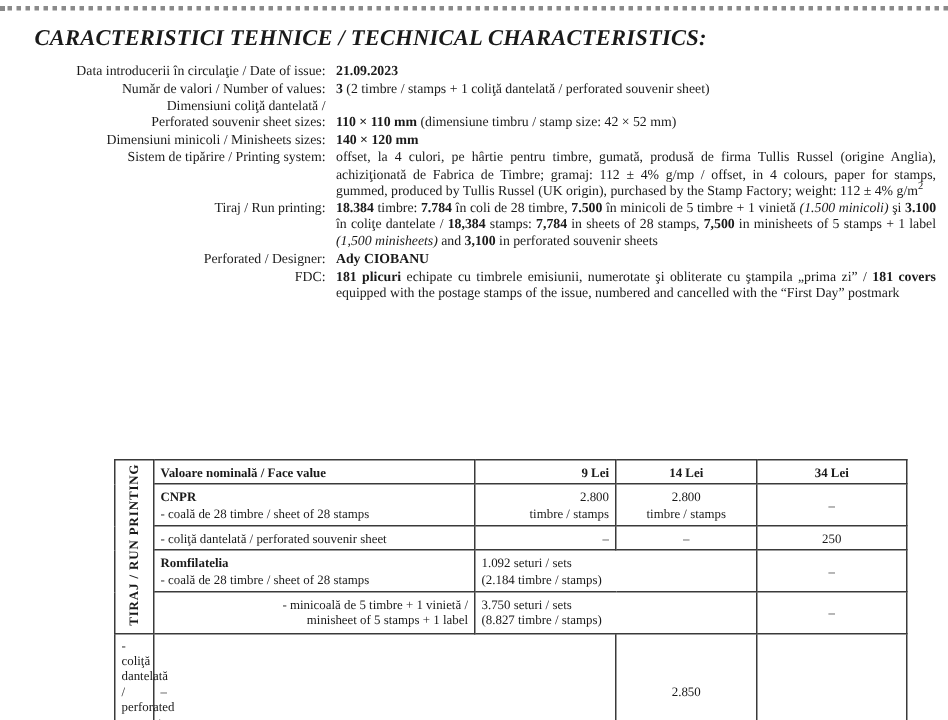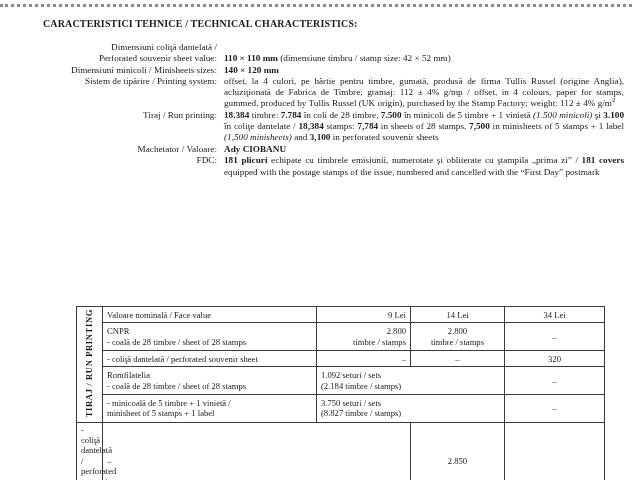--- a/index.html
+++ b/index.html
@@ -24,23 +24,24 @@
     position: absolute;
     top: 4px;
     left: 0;
     width: 632px;
     height: 0;
     border-top: 3px dotted #8a8a8a;
   }
   .title {
     position: absolute;
     top: 18px;
-    left: 43px;
-    font-size: 10px;
+    left: 23px;
+    font-size: 15px;
     font-weight: bold;
+    font-style: italic;
     letter-spacing: 0.15px;
     white-space: nowrap;
   }
   .spec-table {
     position: absolute;
     top: 42px;
     left: 12px;
     width: 612px;
     border-collapse: collapse;
   }
@@ -102,57 +103,65 @@
     letter-spacing: 0.6px;
     white-space: nowrap;
     display: inline-block;
   }
   td.desc { width: 205px; text-align: left; }
   td.c9, td.c14, td.c34 { text-align: center; }
   td.c9 { width: 85px; text-align: right; }
   td.c14 { width: 85px; }
   td.c34 { width: 91px; }
   td.merged { text-align: left; }
-  .hdr { font-weight: normal; }
+  .hdr { font-weight: bold; }
   .sub { display: block; }
-  .ind { display: block; padding-left: 7px; text-indent: -7px; }
+  .ind { display: block; padding-left: 7px; text-indent: -7px; text-align: right; }
 </style>
 </head>
 <body>
 
 <div class="page">
 
   <div class="top-rule"></div>
 
   <div class="title">CARACTERISTICI TEHNICE / TECHNICAL CHARACTERISTICS:</div>
 
   <table class="spec-table">
     <tbody>
       <tr>
+        <td class="lbl">Data introducerii în circulaţie / Date of issue:</td>
+        <td class="val nowrapline"><b>21.09.2023</b></td>
+      </tr>
+      <tr>
+        <td class="lbl">Număr de valori / Number of values:</td>
+        <td class="val nowrapline"><b>3</b> (2 timbre / stamps + 1 coliţă dantelată / perforated souvenir sheet)</td>
+      </tr>
+      <tr>
         <td class="lbl">Dimensiuni coliţă dantelată /</td>
         <td class="val nowrapline"></td>
       </tr>
       <tr>
-        <td class="lbl">Perforated souvenir sheet value:</td>
+        <td class="lbl">Perforated souvenir sheet sizes:</td>
         <td class="val nowrapline"><b>110 × 110 mm</b> (dimensiune timbru / stamp size: 42 × 52 mm)</td>
       </tr>
       <tr>
         <td class="lbl">Dimensiuni minicoli / Minisheets sizes:</td>
         <td class="val nowrapline"><b>140 × 120 mm</b></td>
       </tr>
       <tr>
         <td class="lbl">Sistem de tipărire / Printing system:</td>
         <td class="val">offset, la 4 culori, pe hârtie pentru timbre, gumată, produsă de firma Tullis Russel (origine Anglia), achiziţionată de Fabrica de Timbre; gramaj: 112 ± 4% g/mp / offset, in 4 colours, paper for stamps, gummed, produced by Tullis Russel (UK origin), purchased by the Stamp Factory; weight: 112 ± 4% g/m<sup>2</sup></td>
       </tr>
       <tr>
         <td class="lbl">Tiraj / Run printing:</td>
         <td class="val"><b>18.384</b> timbre: <b>7.784</b> în coli de 28 timbre, <b>7.500</b> în minicoli de 5 timbre + 1 vinietă <i>(1.500 minicoli)</i> şi <b>3.100</b> în coliţe dantelate / <b>18,384</b> stamps: <b>7,784</b> in sheets of 28 stamps, <b>7,500</b> in minisheets of 5 stamps + 1 label <i>(1,500 minisheets)</i> and <b>3,100</b> in perforated souvenir sheets</td>
       </tr>
       <tr>
-        <td class="lbl">Machetator / Valoare:</td>
+        <td class="lbl">Perforated / Designer:</td>
         <td class="val nowrapline"><b>Ady CIOBANU</b></td>
       </tr>
       <tr>
         <td class="lbl">FDC:</td>
         <td class="val"><b>181 plicuri</b> echipate cu timbrele emisiunii, numerotate şi obliterate cu ştampila „prima zi” / <b>181 covers</b> equipped with the postage stamps of the issue, numbered and cancelled with the “First Day” postmark</td>
       </tr>
     </tbody>
   </table>
 
   <div class="run-table-wrap">
@@ -182,21 +191,21 @@
             <span class="sub">2.800</span>
             <span class="sub">timbre / stamps</span>
           </td>
           <td class="c34">–</td>
         </tr>
 
         <tr>
           <td class="desc">- coliţă dantelată / perforated souvenir sheet</td>
           <td class="c9">–</td>
           <td class="c14">–</td>
-          <td class="c34">320</td>
+          <td class="c34">250</td>
         </tr>
 
         <tr>
           <td class="desc">
             <span class="hdr">Romfilatelia</span>
             <span class="sub">- coală de 28 timbre / sheet of 28 stamps</span>
           </td>
           <td class="merged" colspan="2">
             <span class="sub">1.092 seturi / sets</span>
             <span class="sub">(2.184 timbre / stamps)</span>

